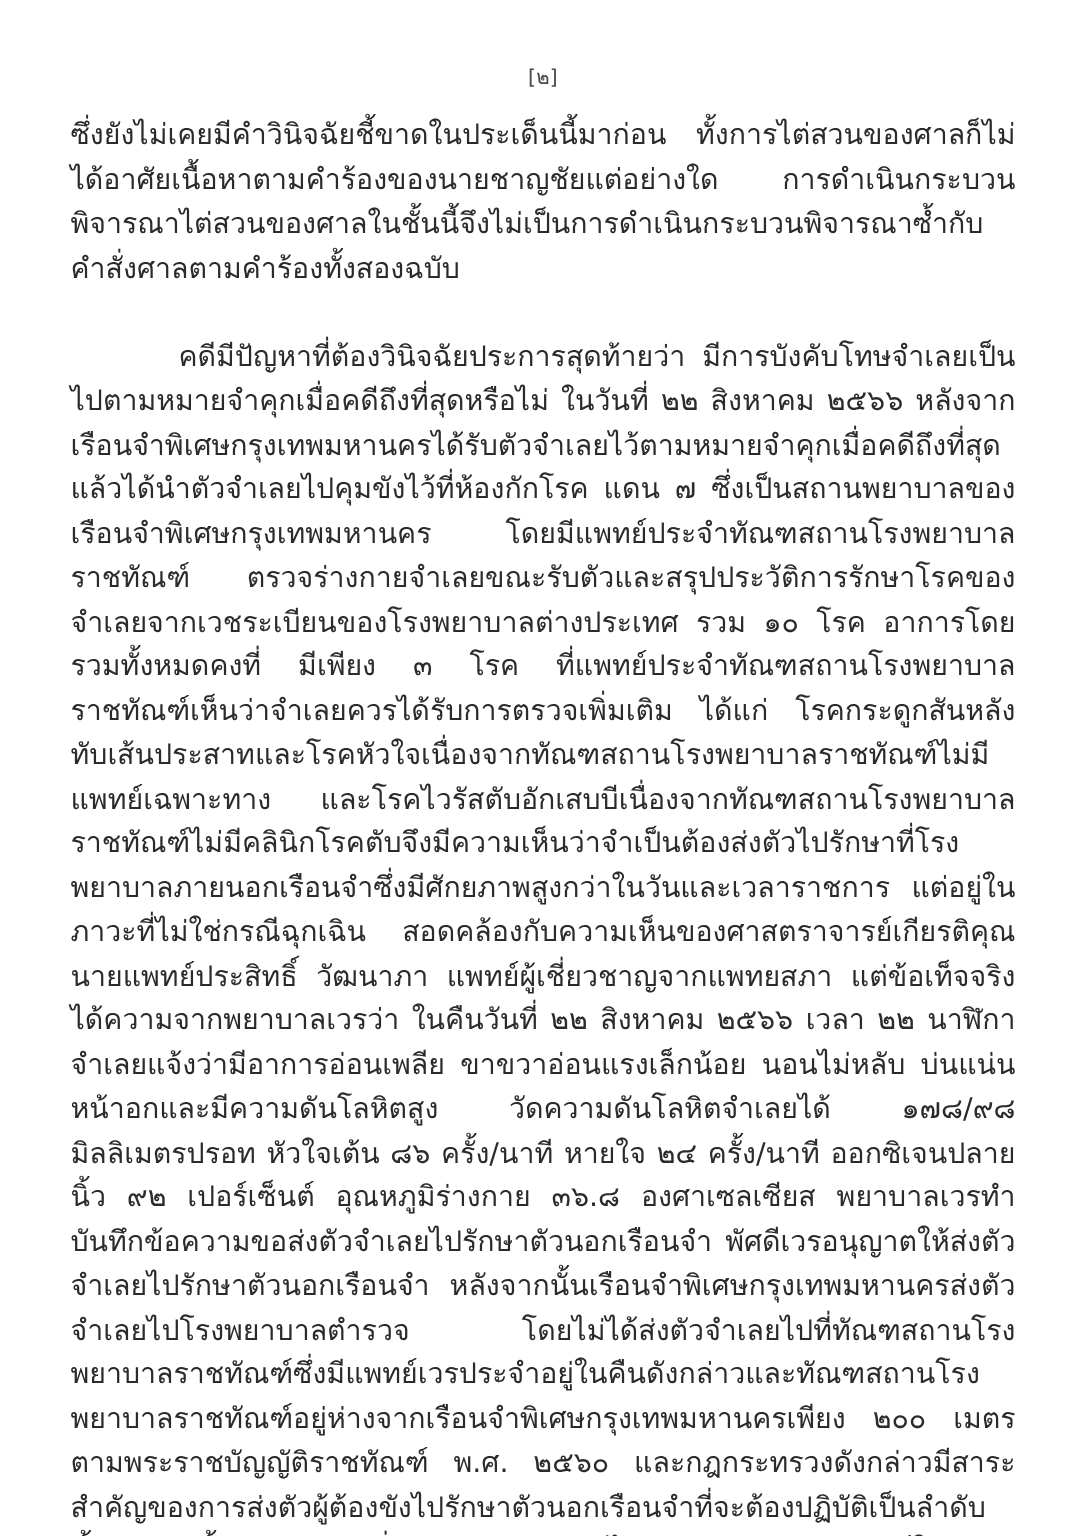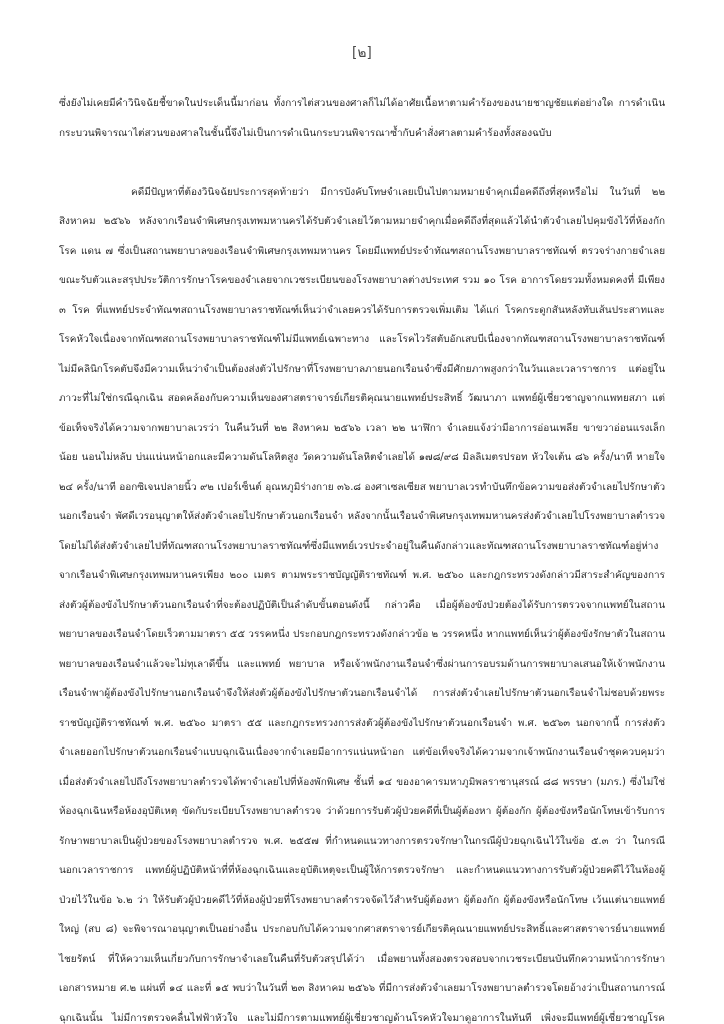--- a/index.html
+++ b/index.html
@@ -36,23 +36,23 @@
   }
 
   .body-block {
     position: absolute;
     left: 47px;
     top: 76px;
     width: 630px;
   }
 
   p.para {
-    margin: 12px;
+    margin: 0;
     padding: 0;
-    font-size: 10px;
+    font-size: 19px;
     line-height: 29.5px;
     color: #2b2b2b;
     text-align: justify;
     text-justify: inter-character;
     word-spacing: 0.1px;
     -webkit-hyphens: none;
     hyphens: none;
   }
 
   p.para.cont {

